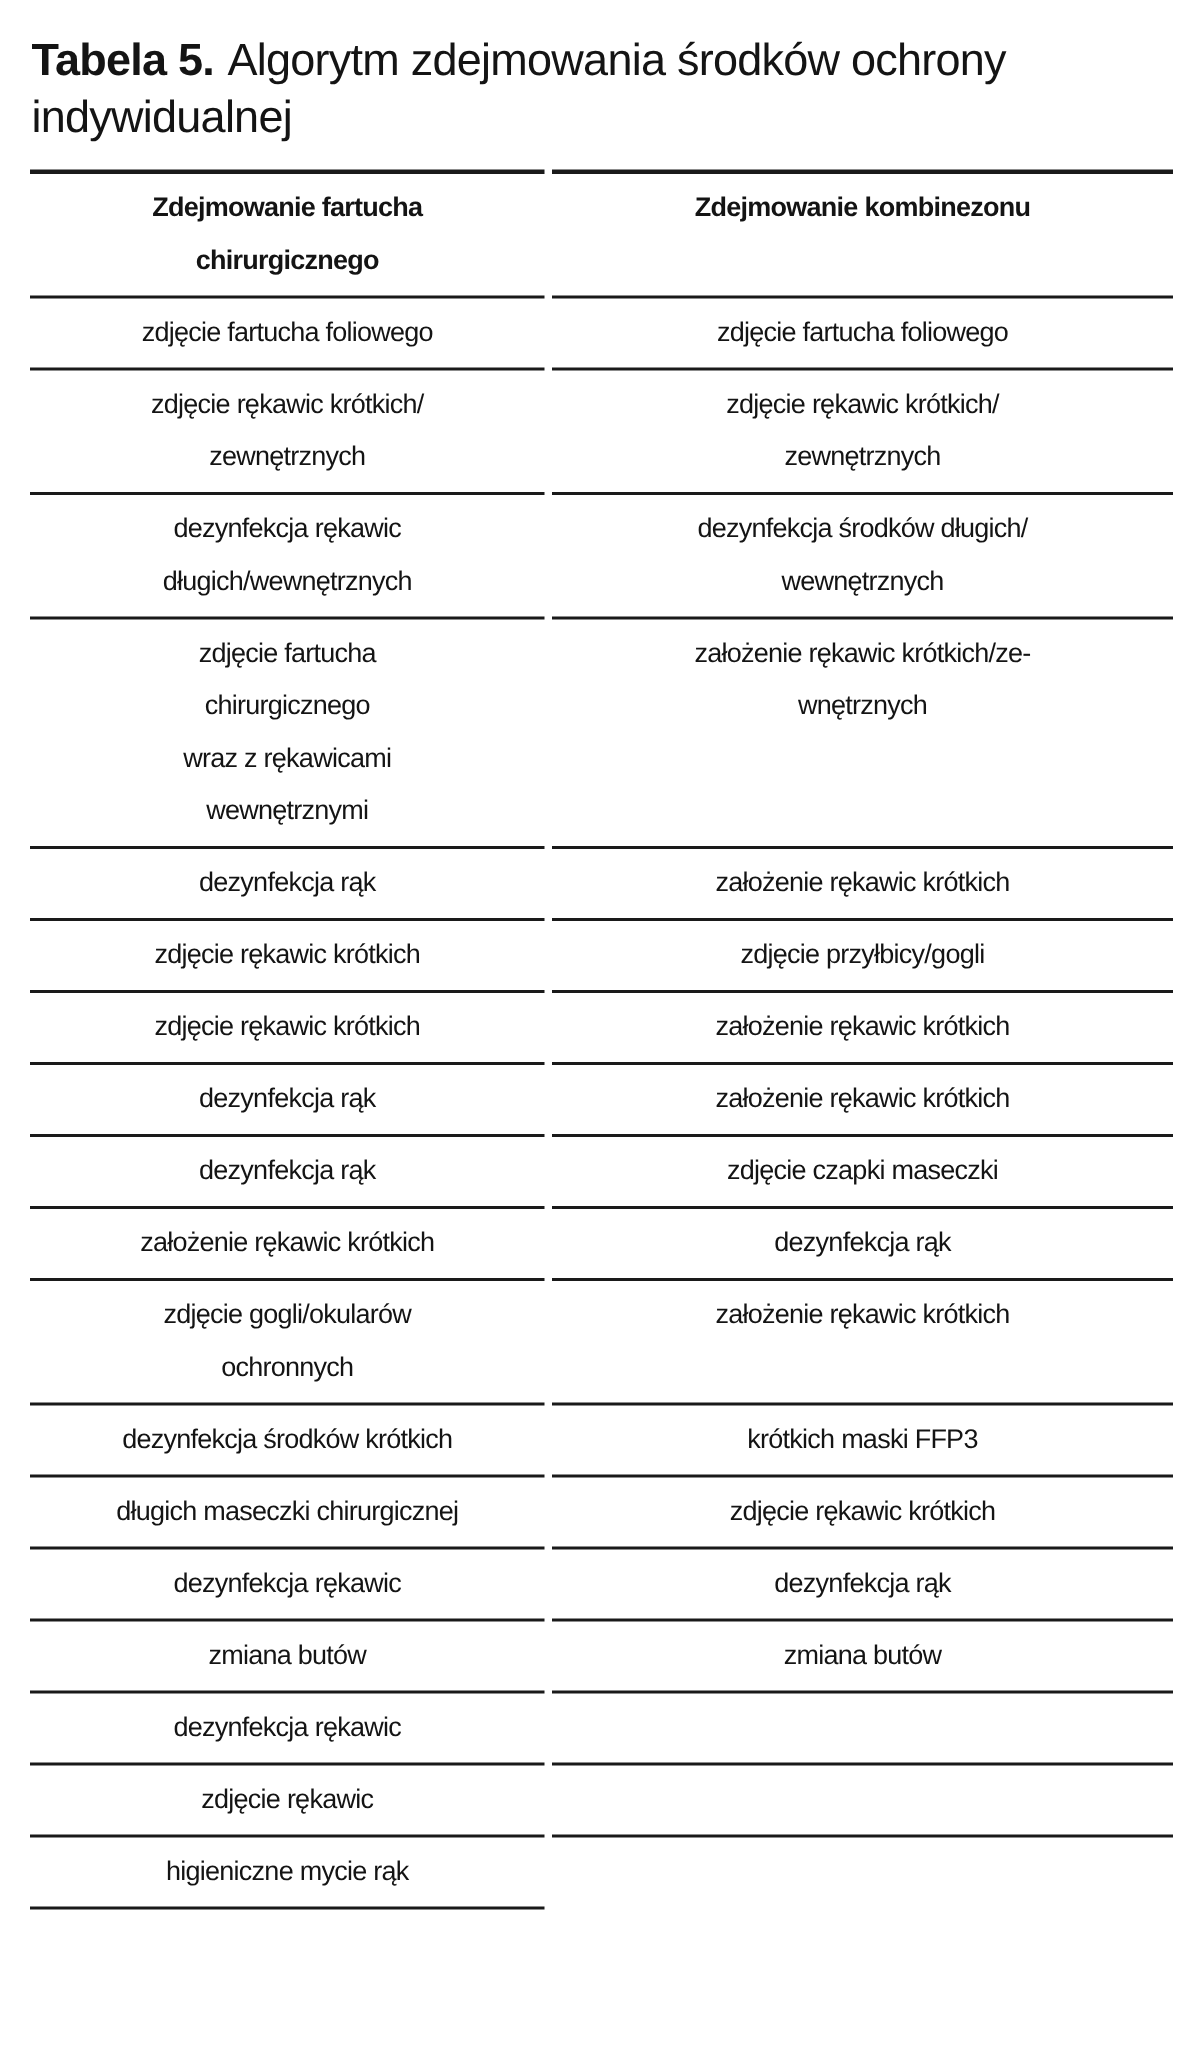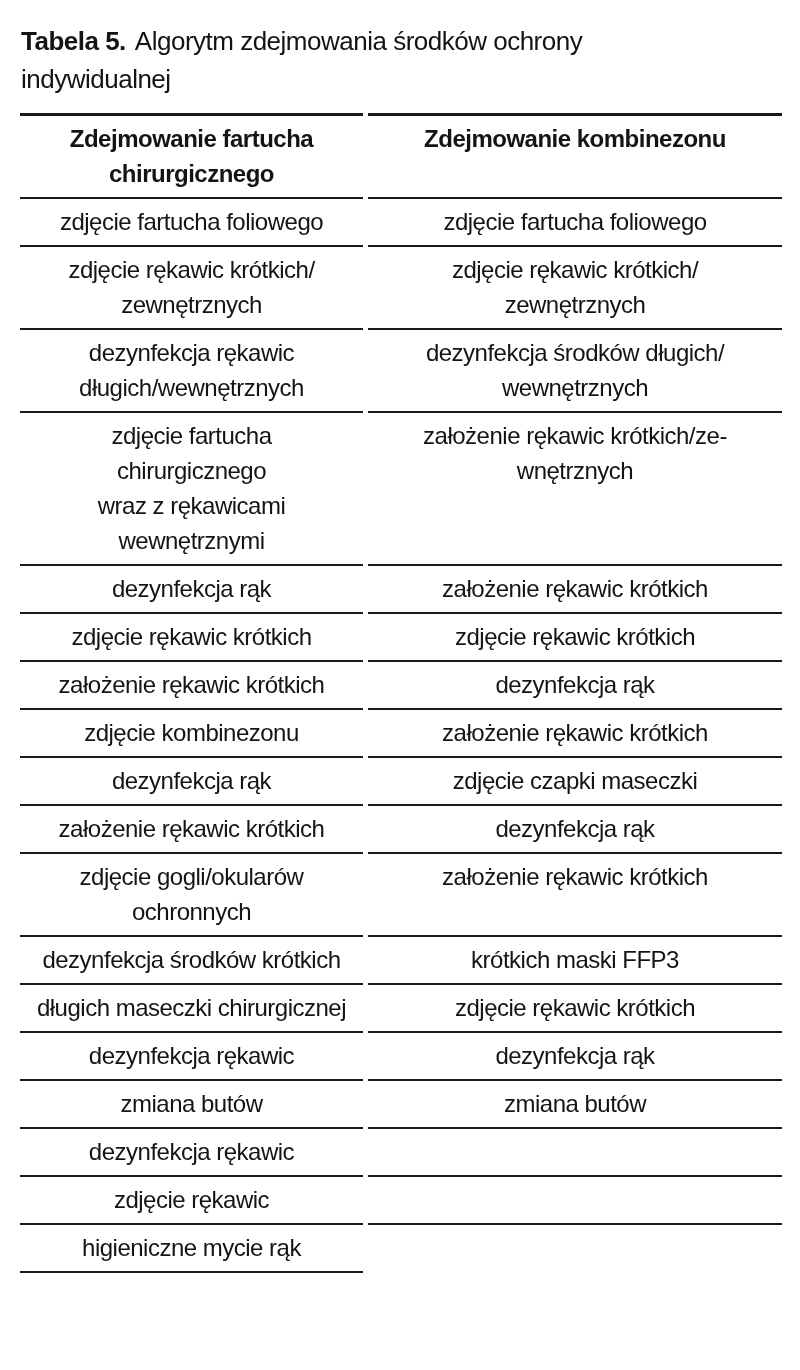--- a/index.html
+++ b/index.html
@@ -11,42 +11,42 @@
     background: #ffffff;
     font-family: "Liberation Sans", sans-serif;
     color: #141414;
     overflow: hidden;
   }
   .caption {
     position: absolute;
     left: 21px;
     top: 22px;
     width: 750px;
-    font-size: 26px;
+    font-size: 30px;
     line-height: 38px;
     letter-spacing: -0.5px;
     white-space: pre-line;
   }
   .caption .cap-num {
     font-weight: 700;
     margin-right: 9px;
   }
   .ppe-table {
     position: absolute;
     left: 20px;
     top: 113px;
     width: 762px;
     display: grid;
     grid-template-columns: 343px 414px;
     column-gap: 5px;
   }
   .cell {
     border-bottom: 2px solid #1a1a1a;
     padding: 5px 4px 6px;
-    font-size: 24px;
+    font-size: 18px;
     line-height: 35px;
     letter-spacing: -0.5px;
     text-align: center;
     white-space: pre-line;
     min-height: 48px;
   }
   .hcell {
     border-top: 3px solid #1a1a1a;
     font-weight: 700;
     min-height: 86px;
@@ -77,24 +77,24 @@
 wewnętrznych</div>
       <div class="cell">zdjęcie fartucha
 chirurgicznego
 wraz z rękawicami
 wewnętrznymi</div>
       <div class="cell">założenie rękawic krótkich/ze-
 wnętrznych</div>
       <div class="cell">dezynfekcja rąk</div>
       <div class="cell">założenie rękawic krótkich</div>
       <div class="cell">zdjęcie rękawic krótkich</div>
+      <div class="cell">zdjęcie przyłbicy/gogli</div>
       <div class="cell">zdjęcie rękawic krótkich</div>
       <div class="cell">założenie rękawic krótkich</div>
       <div class="cell">dezynfekcja rąk</div>
-      <div class="cell">zdjęcie kombinezonu</div>
       <div class="cell">założenie rękawic krótkich</div>
       <div class="cell">dezynfekcja rąk</div>
       <div class="cell">zdjęcie czapki maseczki</div>
       <div class="cell">założenie rękawic krótkich</div>
       <div class="cell">dezynfekcja rąk</div>
       <div class="cell">zdjęcie gogli/okularów
 ochronnych</div>
       <div class="cell">założenie rękawic krótkich</div>
       <div class="cell">dezynfekcja środków krótkich</div>
       <div class="cell">krótkich maski FFP3</div>

